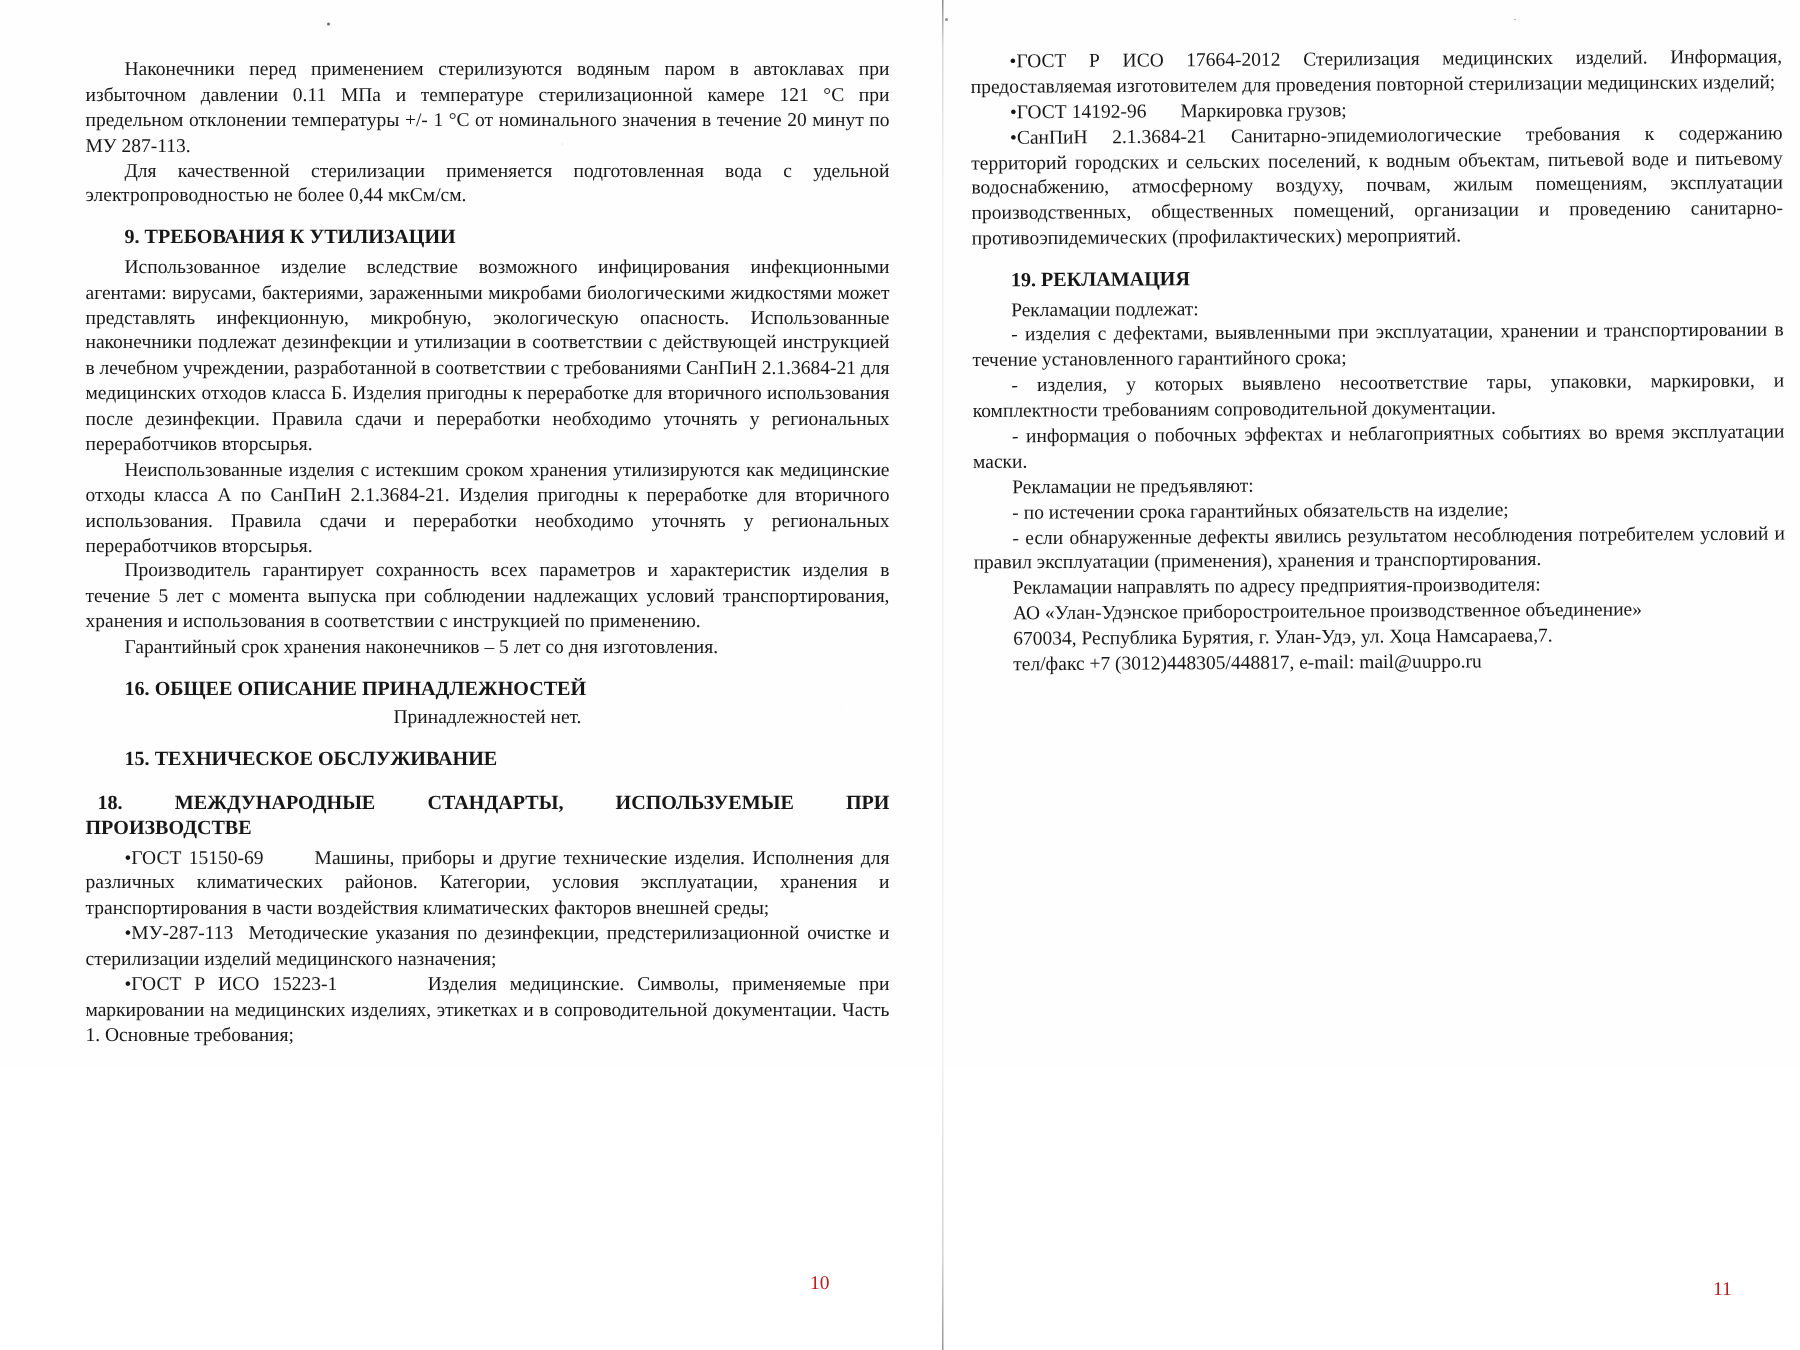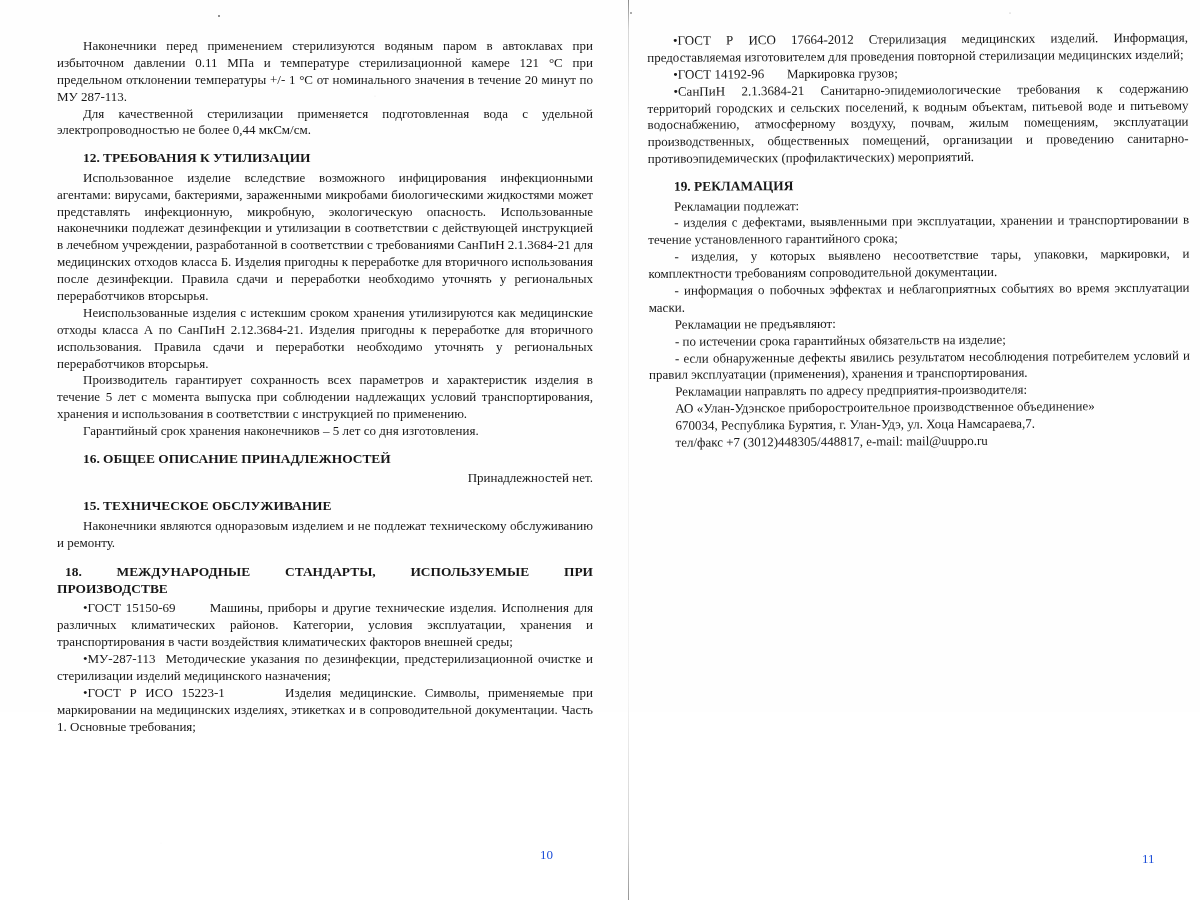--- a/index.html
+++ b/index.html
@@ -31,53 +31,52 @@
       560px 470px 0 -0.8px #bdbdbd,
       160px 842px 0 -0.8px #bdbdbd;
   }
 
   .page-col { position: absolute; }
   .col-left  { left: 57px;  top: 38px; width: 536px; }
   .col-right { left: 647px; top: 33px; width: 541px; transform: rotate(-0.35deg); transform-origin: 0 0; }
 
   .block { margin: 0; font-size: 13px; line-height: 1.3; text-align: justify; }
   p.block-paragraph, p.block-bullet, p.block-dash { text-indent: 26px; }
-  p.block-plain { text-indent: 0; text-align: right; }
+  p.block-plain { text-indent: 0; text-align: center; }
 
   h3.block {
     font-size: 13.4px; font-weight: bold;
     margin: 10px 0 3px; text-align: left; text-indent: 26px;
   }
   h3.block-heading-wide {
     text-indent: 8px; text-align: justify; word-spacing: 9px; margin: 11px 0 3px;
   }
 
-  .page-number { position: absolute; font-size: 13px; color: #1d4ed8; }
+  .page-number { position: absolute; font-size: 13px; color: #b91c1c; }
   .pn-left  { left: 540px;  top: 847px; }
   .pn-right { left: 1142px; top: 851px; }
 </style>
 </head>
 <body>
 
 <div class="scan">
   <div class="fold"></div>
   <div class="specks"></div>
 
   <section class="page-col col-left">
       <p class="block block-paragraph">Наконечники перед применением стерилизуются водяным паром в автоклавах при избыточном давлении 0.11 МПа и температуре стерилизационной камере 121 °С при предельном отклонении температуры +/- 1 °С от номинального значения в течение 20 минут по МУ 287-113.</p>
       <p class="block block-paragraph">Для качественной стерилизации применяется подготовленная вода с удельной электропроводностью не более 0,44 мкСм/см.</p>
-      <h3 class="block block-heading">12. ТРЕБОВАНИЯ К УТИЛИЗАЦИИ</h3>
+      <h3 class="block block-heading">9. ТРЕБОВАНИЯ К УТИЛИЗАЦИИ</h3>
       <p class="block block-paragraph">Использованное изделие вследствие возможного инфицирования инфекционными агентами: вирусами, бактериями, зараженными микробами биологическими жидкостями может представлять инфекционную, микробную, экологическую опасность. Использованные наконечники подлежат дезинфекции и утилизации в соответствии с действующей инструкцией в лечебном учреждении, разработанной в соответствии с требованиями СанПиН 2.1.3684-21 для медицинских отходов класса Б. Изделия пригодны к переработке для вторичного использования после дезинфекции. Правила сдачи и переработки необходимо уточнять у региональных переработчиков вторсырья.</p>
-      <p class="block block-paragraph">Неиспользованные изделия с истекшим сроком хранения утилизируются как медицинские отходы класса А по СанПиН 2.12.3684-21. Изделия пригодны к переработке для вторичного использования. Правила сдачи и переработки необходимо уточнять у региональных переработчиков вторсырья.</p>
+      <p class="block block-paragraph">Неиспользованные изделия с истекшим сроком хранения утилизируются как медицинские отходы класса А по СанПиН 2.1.3684-21. Изделия пригодны к переработке для вторичного использования. Правила сдачи и переработки необходимо уточнять у региональных переработчиков вторсырья.</p>
       <p class="block block-paragraph">Производитель гарантирует сохранность всех параметров и характеристик изделия в течение 5 лет с момента выпуска при соблюдении надлежащих условий транспортирования, хранения и использования в соответствии с инструкцией по применению.</p>
       <p class="block block-paragraph">Гарантийный срок хранения наконечников – 5 лет со дня изготовления.</p>
       <h3 class="block block-heading">16. ОБЩЕЕ ОПИСАНИЕ ПРИНАДЛЕЖНОСТЕЙ</h3>
       <p class="block block-plain">Принадлежностей нет.</p>
       <h3 class="block block-heading">15. ТЕХНИЧЕСКОЕ ОБСЛУЖИВАНИЕ</h3>
-      <p class="block block-paragraph">Наконечники являются одноразовым изделием и не подлежат техническому обслуживанию и ремонту.</p>
       <h3 class="block block-heading-wide">18. МЕЖДУНАРОДНЫЕ СТАНДАРТЫ, ИСПОЛЬЗУЕМЫЕ ПРИ ПРОИЗВОДСТВЕ</h3>
       <p class="block block-bullet">•ГОСТ 15150-69&nbsp;&nbsp;&nbsp;&nbsp;&nbsp;&nbsp; Машины, приборы и другие технические изделия. Исполнения для различных климатических районов. Категории, условия эксплуатации, хранения и транспортирования в части воздействия климатических факторов внешней среды;</p>
       <p class="block block-bullet">•МУ-287-113&nbsp; Методические указания по дезинфекции, предстерилизационной очистке и стерилизации изделий медицинского назначения;</p>
       <p class="block block-bullet">•ГОСТ Р ИСО 15223-1&nbsp;&nbsp;&nbsp;&nbsp;&nbsp;&nbsp; Изделия медицинские. Символы, применяемые при маркировании на медицинских изделиях, этикетках и в сопроводительной документации. Часть 1. Основные требования;</p>
     </section>
 
   <section class="page-col col-right">
       <p class="block block-bullet">•ГОСТ Р ИСО 17664-2012 Стерилизация медицинских изделий. Информация, предоставляемая изготовителем для проведения повторной стерилизации медицинских изделий;</p>
       <p class="block block-bullet">•ГОСТ 14192-96&nbsp;&nbsp;&nbsp;&nbsp;&nbsp;&nbsp; Маркировка грузов;</p>
       <p class="block block-bullet">•СанПиН 2.1.3684-21 Санитарно-эпидемиологические требования к содержанию территорий городских и сельских поселений, к водным объектам, питьевой воде и питьевому водоснабжению, атмосферному воздуху, почвам, жилым помещениям, эксплуатации производственных, общественных помещений, организации и проведению санитарно-противоэпидемических (профилактических) мероприятий.</p>

